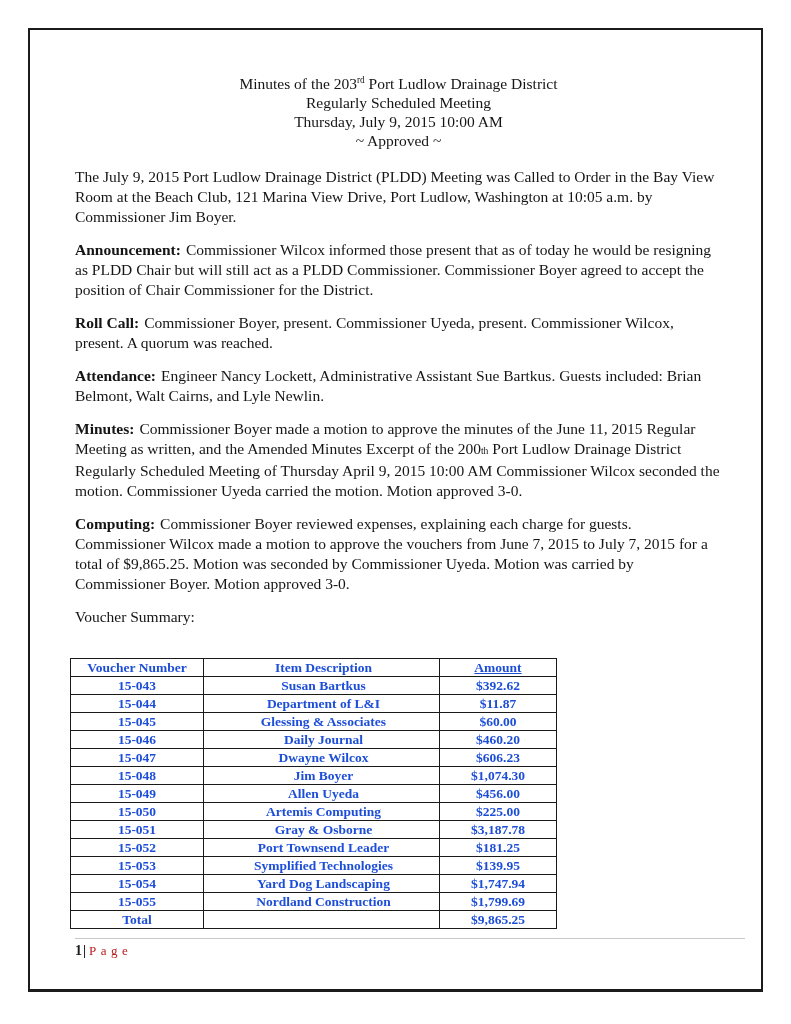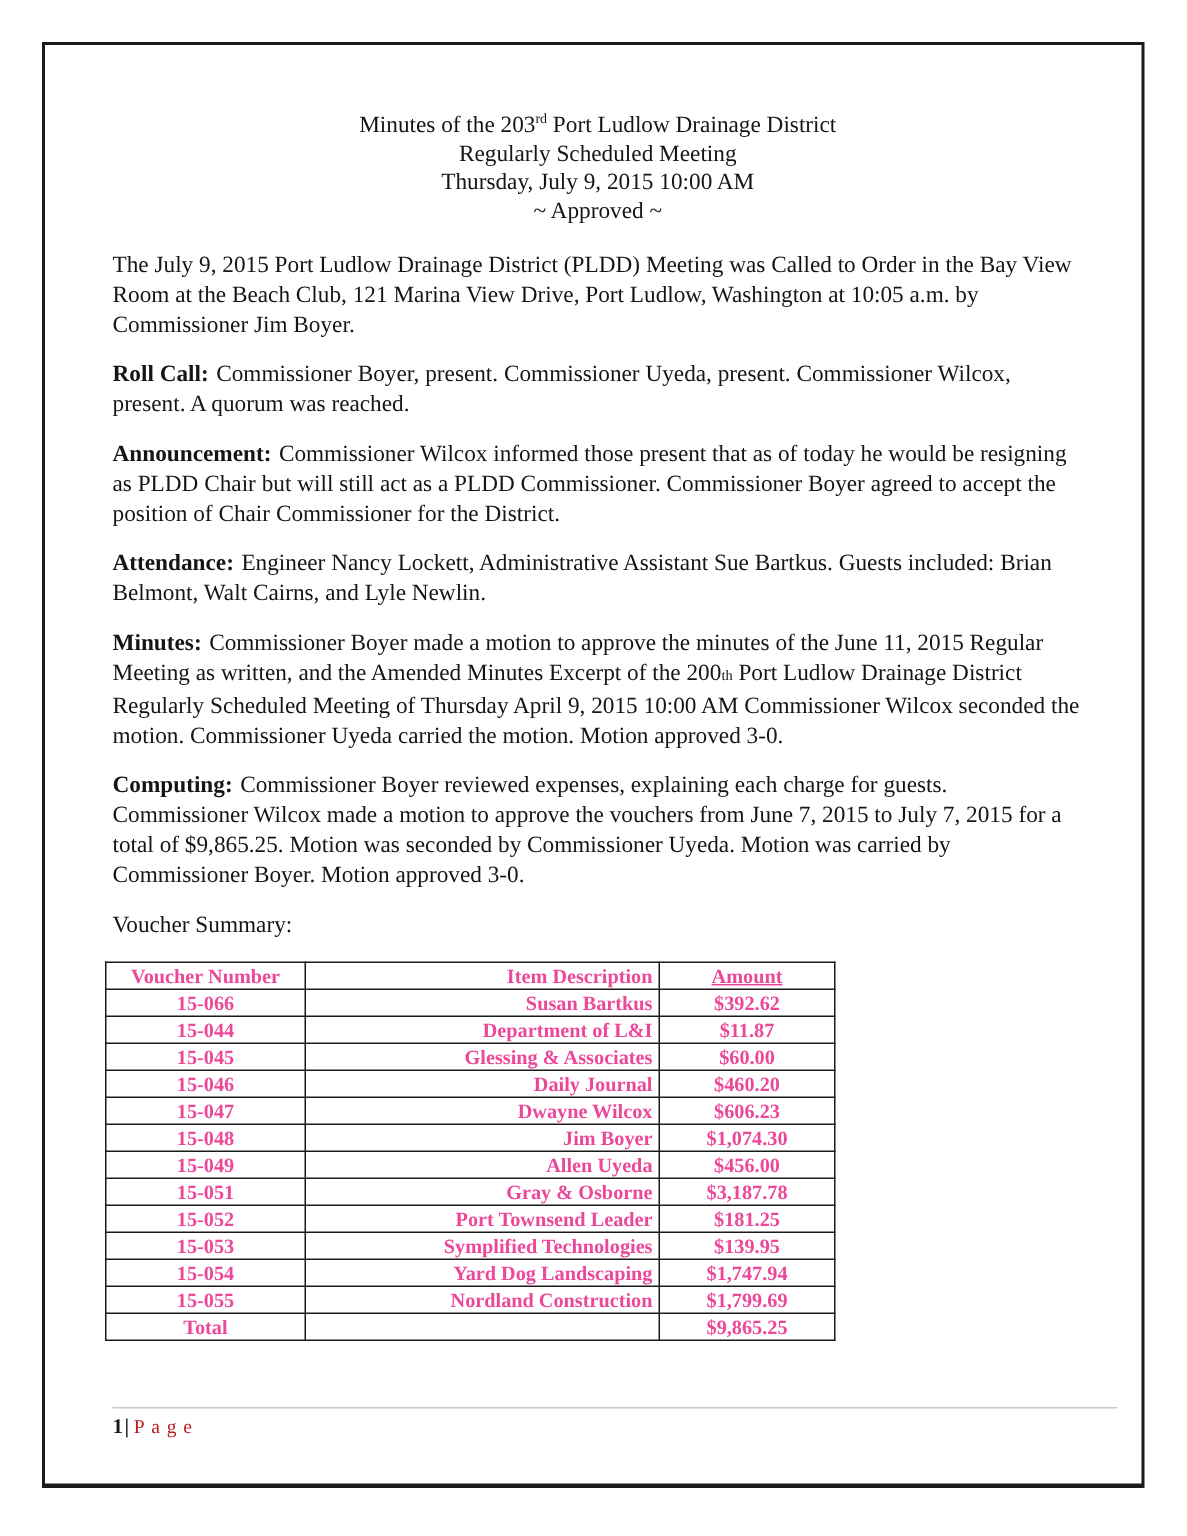--- a/index.html
+++ b/index.html
@@ -19,33 +19,33 @@
     position:absolute; left:75px; top:74px; width:647px;
     font-size:15.5px; line-height:20px;
   }
   .title-block { text-align:center; line-height:19px; margin-bottom:17px; }
   .title-block sup { font-size:60%; line-height:0; }
   .para { margin-bottom:13px; }
   .lbl { font-weight:bold; margin-right:5px; }
   .sub-small { font-size:62%; vertical-align:baseline; }
   .heading { font-weight:normal; margin-top:2px; margin-bottom:12px; }
   table.vtable {
-    border-collapse:collapse; margin-left:-5px; margin-top:14px;
+    border-collapse:collapse; margin-left:-5px; margin-top:31px;
     font-size:13.5px; font-weight:bold; line-height:14px;
-    color:#ec4899;
+    color:#1d4ed8;
   }
   table.vtable th, table.vtable td {
     border:1.5px solid #1a1a1a; padding:1.5px 4px; height:17.5px;
     font-weight:bold;
   }
   table.vtable col.c1 { width:133px; }
   table.vtable col.c2 { width:236px; }
   table.vtable col.c3 { width:117px; }
   .cell-center { text-align:center; }
-  .cell-left { text-align:right; padding-left:8px !important; }
+  .cell-left { text-align:center; padding-left:8px !important; }
   .underlined { text-decoration:underline; }
   .footer {
     position:absolute; left:75px; top:938px; width:670px;
     border-top:1px solid #c9c9c9; padding-top:4px;
     font-size:14px;
   }
   .footer .num { font-weight:bold; color:#1c1c1c; }
   .footer .pipe { font-weight:bold; color:#1c1c1c; margin:0 3px 0 1px; }
   .footer .plabel { color:#b91c1c; letter-spacing:4.5px; font-size:13px; }
 </style>
@@ -58,23 +58,23 @@
 
   <div class="title-block">
     <div><span>Minutes of the 203</span><sup>rd</sup><span> Port Ludlow Drainage District</span></div>
     <div>Regularly Scheduled Meeting</div>
     <div>Thursday, July 9, 2015 10:00 AM</div>
     <div>~ Approved ~</div>
   </div>
 
   <p class="para">The July 9, 2015 Port Ludlow Drainage District (PLDD) Meeting was Called to Order in the Bay View Room at the Beach Club, 121 Marina View Drive, Port Ludlow, Washington at 10:05 a.m. by Commissioner Jim Boyer.</p>
 
+  <p class="para"><span class="lbl">Announcement:</span><span>Commissioner Wilcox informed those present that as of today he would be resigning as PLDD Chair but will still act as a PLDD Commissioner.  Commissioner Boyer agreed to accept the position of Chair Commissioner for the District.</span></p>
+
   <p class="para"><span class="lbl">Roll Call:</span><span>Commissioner Boyer, present.  Commissioner Uyeda, present.  Commissioner Wilcox, present.  A quorum was reached.</span></p>
-
-  <p class="para"><span class="lbl">Announcement:</span><span>Commissioner Wilcox informed those present that as of today he would be resigning as PLDD Chair but will still act as a PLDD Commissioner.  Commissioner Boyer agreed to accept the position of Chair Commissioner for the District.</span></p>
 
   <p class="para"><span class="lbl">Attendance:</span><span>Engineer Nancy Lockett, Administrative Assistant Sue Bartkus.  Guests included: Brian Belmont, Walt Cairns, and Lyle Newlin.</span></p>
 
   <p class="para"><span class="lbl">Minutes:</span><span>Commissioner Boyer made a motion to approve the minutes of the June 11, 2015 Regular Meeting as written, and the Amended Minutes Excerpt of the 200</span><span class="sub-small">th</span><span> Port Ludlow Drainage District Regularly Scheduled Meeting of Thursday April 9, 2015 10:00 AM   Commissioner Wilcox seconded the motion.  Commissioner Uyeda carried the motion.  Motion approved 3-0.</span></p>
 
   <p class="para"><span class="lbl">Computing:</span><span>Commissioner Boyer reviewed expenses, explaining each charge for guests.  Commissioner Wilcox made a motion to approve the vouchers from June 7, 2015 to July 7, 2015 for a total of $9,865.25.  Motion was seconded by Commissioner Uyeda.  Motion was carried by Commissioner Boyer. Motion approved 3-0.</span></p>
 
   <p class="heading">Voucher Summary:</p>
 
   <table class="vtable">
@@ -85,21 +85,21 @@
       </colgroup>
     <thead>
       <tr>
         <th class="cell-center">Voucher Number</th>
         <th class="cell-left">Item Description</th>
         <th class="cell-center underlined">Amount</th>
       </tr>
     </thead>
     <tbody>
       <tr>
-          <td class="cell-center">15-066</td>
+          <td class="cell-center">15-043</td>
           <td class="cell-left">Susan Bartkus</td>
           <td class="cell-center">$392.62</td>
         </tr>
       <tr>
           <td class="cell-center">15-044</td>
           <td class="cell-left">Department of L&amp;I</td>
           <td class="cell-center">$11.87</td>
         </tr>
       <tr>
           <td class="cell-center">15-045</td>
@@ -118,20 +118,25 @@
         </tr>
       <tr>
           <td class="cell-center">15-048</td>
           <td class="cell-left">Jim Boyer</td>
           <td class="cell-center">$1,074.30</td>
         </tr>
       <tr>
           <td class="cell-center">15-049</td>
           <td class="cell-left">Allen Uyeda</td>
           <td class="cell-center">$456.00</td>
+        </tr>
+      <tr>
+          <td class="cell-center">15-050</td>
+          <td class="cell-left">Artemis Computing</td>
+          <td class="cell-center">$225.00</td>
         </tr>
       <tr>
           <td class="cell-center">15-051</td>
           <td class="cell-left">Gray &amp; Osborne</td>
           <td class="cell-center">$3,187.78</td>
         </tr>
       <tr>
           <td class="cell-center">15-052</td>
           <td class="cell-left">Port Townsend Leader</td>
           <td class="cell-center">$181.25</td>

